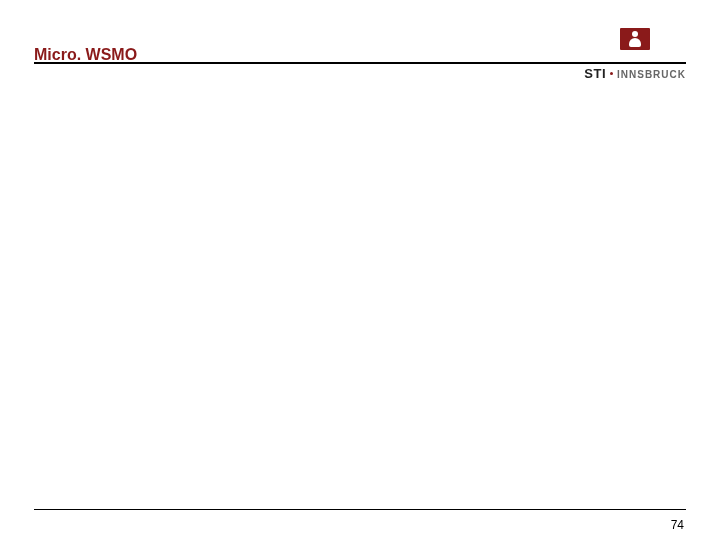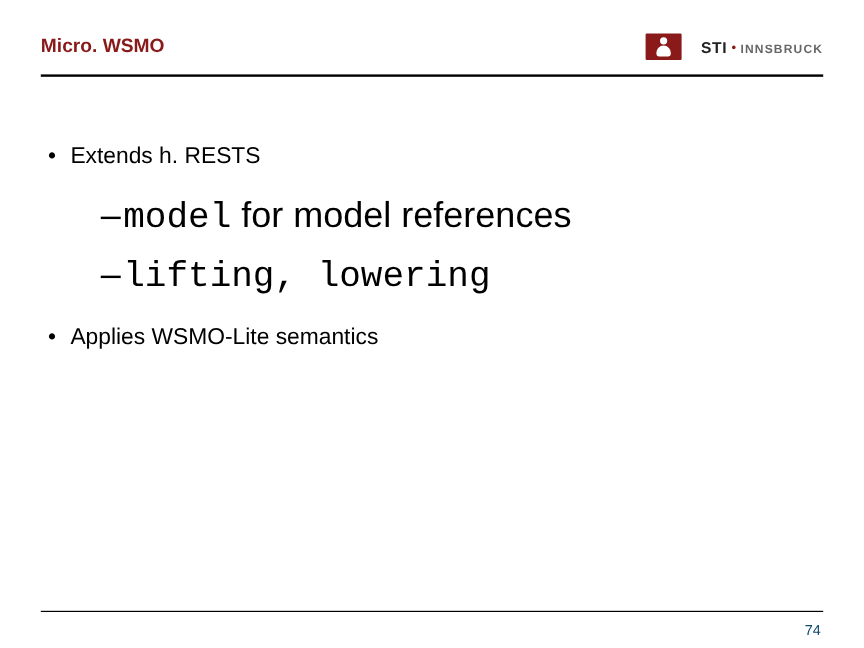--- a/index.html
+++ b/index.html
@@ -1,39 +1,39 @@
 <!DOCTYPE html>
 <html><head>
 <meta charset="utf-8">
 <style>
   * { margin: 0; padding: 0; box-sizing: border-box; }
   html, body { width: 720px; height: 540px; background: #fff; font-family: Arial, Helvetica, sans-serif; color: #000; }
   .slide { position: relative; width: 720px; height: 540px; }
   .header-row { position: absolute; top: 28px; left: 0; right: 0; display: flex; align-items: center; justify-content: space-between; padding: 0 34px; }
   .title { color: #8a1a1a; font-weight: bold; font-size: 16px; }
-  .logo-block { display: flex; align-items: center; gap: 16px; }
+  .logo-block { display: flex; align-items: center; gap: 16px; flex-direction: column; }
   .logo-mark { width: 30px; height: 22px; background: #8a1a1a; display: flex; align-items: center; justify-content: center; border-radius: 1px; }
   .logo-person { width: 14px; height: 16px; position: relative; }
   .logo-head { width: 6px; height: 6px; background: #fff; border-radius: 50%; position: absolute; top: 0; left: 4px; }
   .logo-body { width: 12px; height: 9px; background: #fff; border-radius: 6px 6px 2px 2px; position: absolute; bottom: 0; left: 1px; }
   .logo-text { display: flex; align-items: baseline; gap: 4px; }
   .logo-sti { font-size: 13px; font-weight: bold; color: #222; letter-spacing: 0.5px; }
   .logo-sep { width: 3px; height: 3px; background: #8a1a1a; border-radius: 50%; align-self: center; }
   .logo-inn { font-size: 10px; color: #666; letter-spacing: 1px; font-weight: bold; }
   .hr-top { position: absolute; top: 62px; left: 34px; right: 34px; height: 2px; background: #000; }
   .content { position: absolute; top: 120px; left: 40px; right: 40px; }
   .bullet1 { font-size: 19px; margin-bottom: 18px; }
   .bullet1::before { content: "•"; margin-right: 12px; }
   .sub { margin-left: 44px; font-size: 30px; line-height: 1.35; margin-bottom: 6px; }
   .dash { margin-right: 2px; }
   .code { font-family: "Courier New", Courier, monospace; }
   .bullet2 { font-size: 19px; margin-top: 20px; }
   .bullet2::before { content: "•"; margin-right: 12px; }
   .hr-bottom { position: absolute; left: 34px; right: 34px; bottom: 30px; height: 1px; background: #000; }
-  .pagenum { position: absolute; right: 36px; bottom: 8px; font-size: 12px; color: #0c4a6e; }
+  .pagenum { position: absolute; right: 36px; bottom: 8px; font-size: 12px; color: #000000; }
 </style>
 </head>
 <body>
 
 <div class="slide">
 
   <div class="header-row">
     <div class="title">Micro. WSMO</div>
     <div class="logo-block">
       <div class="logo-mark">
@@ -45,27 +45,17 @@
       <div class="logo-text">
         <span class="logo-sti">STI</span>
         <span class="logo-sep"></span>
         <span class="logo-inn">INNSBRUCK</span>
       </div>
     </div>
   </div>
 
   <div class="hr-top"></div>
 
-  <div class="content">
-    <div class="bullet1">Extends h. RESTS</div>
-    <div class="sub">
-      <span class="dash">–</span><span class="code">model</span><span> for model references</span>
-    </div>
-    <div class="sub">
-      <span class="dash">–</span><span class="code">lifting, lowering</span>
-    </div>
-    <div class="bullet2">Applies WSMO-Lite semantics</div>
-  </div>
 
   <div class="hr-bottom"></div>
   <div class="pagenum">74</div>
 
 </div>
 
 </body></html>

